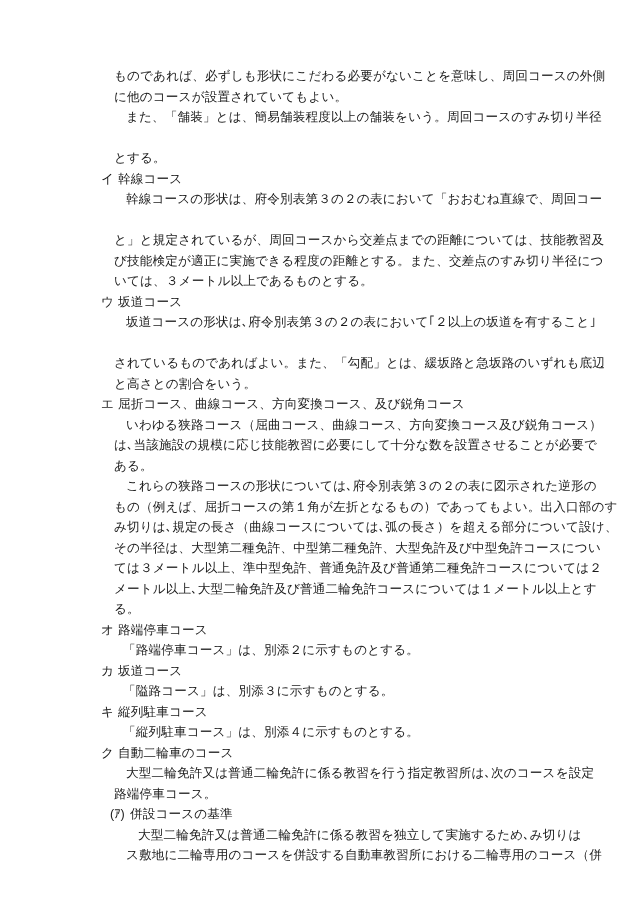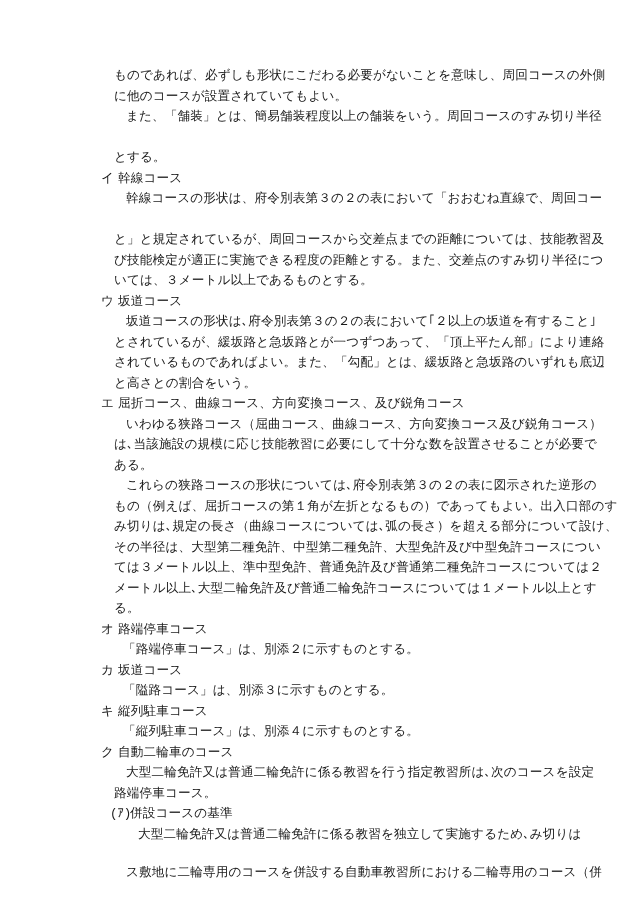--- a/index.html
+++ b/index.html
@@ -1,20 +1,20 @@
 <!DOCTYPE html>
 <html><head>
 <meta charset="utf-8">
 <style>
   html, body { margin: 0; padding: 0; background: #ffffff; }
   body { width: 630px; height: 903px; position: relative; overflow: hidden; }
   .page {
     position: absolute; left: 0; top: 0; width: 630px; height: 792px;
     background: #ffffff; color: #1a1a1a;
-    font-family: Liberation Mono, monospace;
+    font-family: Liberation Sans, sans-serif;
     font-size: 12.6px;
   }
   .line {
     position: absolute;
     white-space: nowrap;
     line-height: 16px;
     letter-spacing: 0.15px;
   }
   .marker { position: absolute; white-space: nowrap; line-height: 16px; }
 </style>
@@ -28,21 +28,20 @@
     <div class="line" style="left: 114px; top: 150px;">とする。</div>
     <div class="marker" style="left: 101px; top: 171px;">イ</div>
     <div class="line" style="left: 118px; top: 171px;">幹線コース</div>
     <div class="line" style="left: 126px; top: 191px;">幹線コースの形状は、府令別表第３の２の表において「おおむね直線で、周回コー</div>
     <div class="line" style="left: 114px; top: 232px;">と」と規定されているが、周回コースから交差点までの距離については、技能教習及</div>
     <div class="line" style="left: 114px; top: 253px;">び技能検定が適正に実施できる程度の距離とする。また、交差点のすみ切り半径につ</div>
     <div class="line" style="left: 114px; top: 273px;">いては、３メートル以上であるものとする。</div>
     <div class="marker" style="left: 101px; top: 294px;">ウ</div>
     <div class="line" style="left: 118px; top: 294px;">坂道コース</div>
     <div class="line" style="left: 126px; top: 314px;">坂道コースの形状は､府令別表第３の２の表において｢２以上の坂道を有すること｣</div>
-    <div class="line" style="left: 114px; top: 335px;">とされているが、緩坂路と急坂路とが一つずつあって、「頂上平たん部」により連絡</div>
     <div class="line" style="left: 114px; top: 355px;">されているものであればよい。また、「勾配」とは、緩坂路と急坂路のいずれも底辺</div>
     <div class="line" style="left: 114px; top: 376px;">と高さとの割合をいう。</div>
     <div class="marker" style="left: 101px; top: 396px;">エ</div>
     <div class="line" style="left: 126px; top: 417px;">いわゆる狭路コース（屈曲コース、曲線コース、方向変換コース及び鋭角コース）</div>
     <div class="line" style="left: 118px; top: 396px;">屈折コース、曲線コース、方向変換コース、及び鋭角コース</div>
     <div class="line" style="left: 114px; top: 437px;">は､当該施設の規模に応じ技能教習に必要にして十分な数を設置させることが必要で</div>
     <div class="line" style="left: 114px; top: 458px;">ある。</div>
     <div class="line" style="left: 126px; top: 478px;">これらの狭路コースの形状については､府令別表第３の２の表に図示された逆形の</div>
     <div class="line" style="left: 114px; top: 499px;">もの（例えば、屈折コースの第１角が左折となるもの）であってもよい。出入口部のす</div>
     <div class="line" style="left: 114px; top: 519px;">み切りは､規定の長さ（曲線コースについては､弧の長さ）を超える部分について設け、</div>
@@ -59,14 +58,14 @@
     <div class="marker" style="left: 101px; top: 704px;">キ</div>
     <div class="line" style="left: 118px; top: 704px;">縦列駐車コース</div>
     <div class="line" style="left: 123px; top: 724px;">「縦列駐車コース」は、別添４に示すものとする。</div>
     <div class="marker" style="left: 101px; top: 745px;">ク</div>
     <div class="line" style="left: 118px; top: 745px;">自動二輪車のコース</div>
     <div class="line" style="left: 126px; top: 765px;">大型二輪免許又は普通二輪免許に係る教習を行う指定教習所は､次のコースを設定</div>
     <div class="line" style="left: 114px; top: 786px;">路端停車コース。</div>
     <div class="marker" style="left: 110px; top: 806px;">(ｱ)</div>
     <div class="line" style="left: 130px; top: 806px;">併設コースの基準</div>
     <div class="line" style="left: 138px; top: 827px;">大型二輪免許又は普通二輪免許に係る教習を独立して実施するため､み切りは</div>
-    <div class="line" style="left: 126px; top: 865px;">ス敷地に二輪専用のコースを併設する自動車教習所における二輪専用のコース（併</div>
+    <div class="line" style="left: 126px; top: 847px;">ス敷地に二輪専用のコースを併設する自動車教習所における二輪専用のコース（併</div>
   </div>
 
 </body></html>

